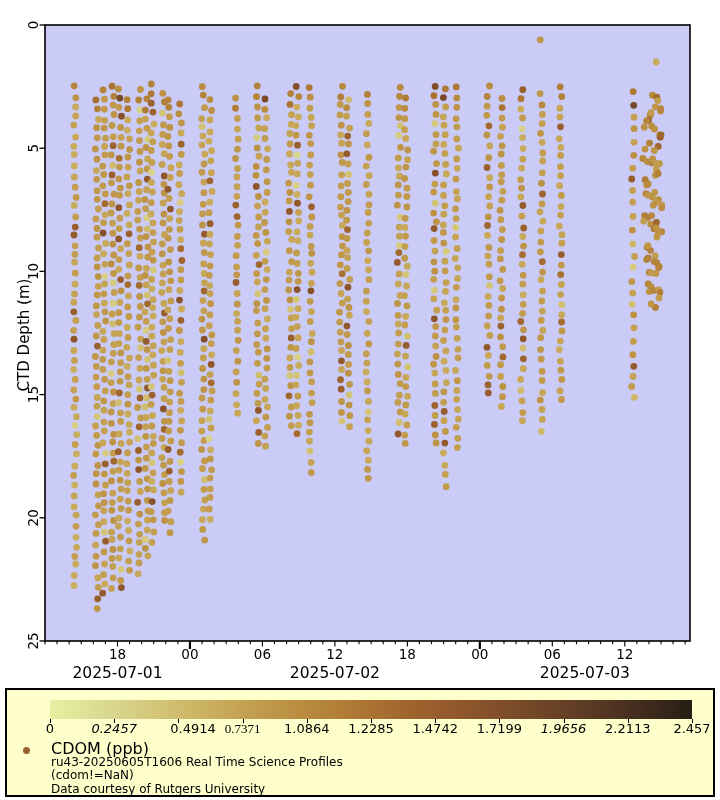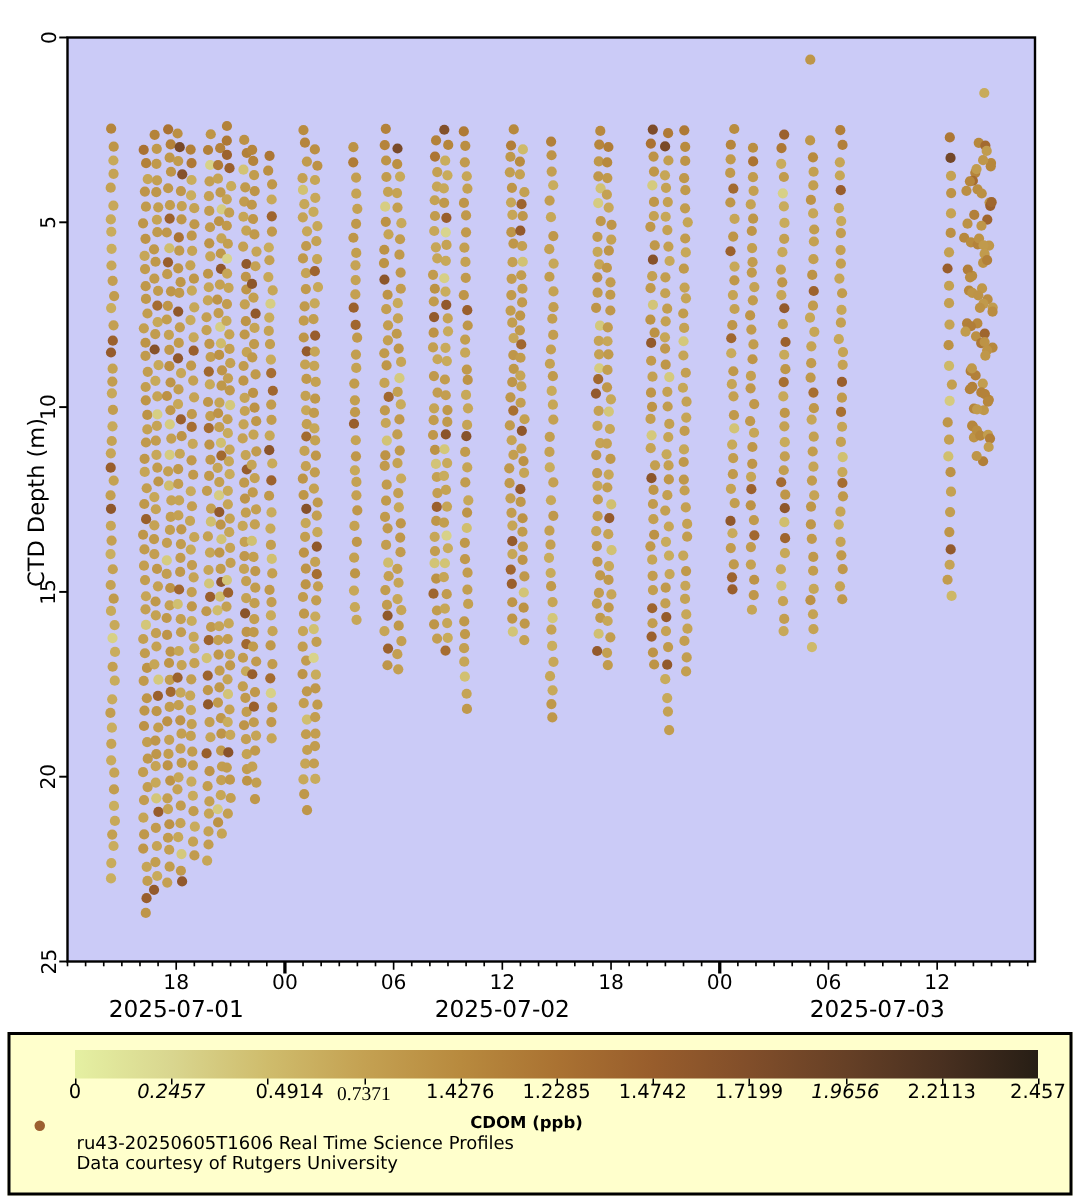--- a/index.html
+++ b/index.html
@@ -11,21 +11,21 @@
   .legend-box{position:absolute;left:5px;top:688px;width:710px;height:109px;
               background:#ffffcc;border:2px solid #000;box-sizing:border-box;}
   .colorbar{position:absolute;left:43px;top:10px;width:642px;height:19px;}
   .cb-tick{position:absolute;top:29px;width:1px;height:4px;background:#000;}
   .cb-label{position:absolute;top:31px;width:70px;margin-left:-35px;text-align:center;
             font-size:13px;color:#000;}
   .legend-entry{position:absolute;left:15px;top:49px;}
   .legend-dot{position:absolute;left:1px;top:8px;width:7px;height:7px;border-radius:50%;}
   .legend-text{position:absolute;left:29px;top:3px;width:600px;font-size:12px;
                line-height:13.5px;color:#000;white-space:nowrap;}
-  .legend-title{font-weight:bold;font-size:11px;text-align:center;}
+  .legend-title{font-weight:normal;font-size:16px;}
 </style>
 </head>
 <body>
 
 <div class="figure">
   <svg id="plot-svg" width="720" height="688" xmlns="http://www.w3.org/2000/svg">
       <rect x="45" y="25" width="645" height="616" fill="#cbcbf7"></rect>
       <g>
         <circle cx="74.1" cy="85.8" r="3.4" fill="rgb(181,133,59)"></circle>
         <circle cx="75.8" cy="97.8" r="3.4" fill="rgb(190,149,71)"></circle>
@@ -1577,36 +1577,37 @@
     <div id="cb-ticks">
         <div class="cb-tick" style="left: 43px;"></div>
         <div class="cb-label" style="left: 43px;">0</div>
         <div class="cb-tick" style="left: 107.2px;"></div>
         <div class="cb-label" style="left: 107.2px; font-style: italic;">0.2457</div>
         <div class="cb-tick" style="left: 171.4px;"></div>
         <div class="cb-label" style="left: 186px;">0.4914</div>
         <div class="cb-tick" style="left: 235.6px;"></div>
         <div class="cb-label" style="left: 235.6px; font-family: Liberation Serif, serif;">0.7371</div>
         <div class="cb-tick" style="left: 299.8px;"></div>
-        <div class="cb-label" style="left: 299.8px;">1.4276</div>
+        <div class="cb-label" style="left: 299.8px;">1.0864</div>
         <div class="cb-tick" style="left: 364px;"></div>
         <div class="cb-label" style="left: 364px;">1.2285</div>
         <div class="cb-tick" style="left: 428.2px;"></div>
         <div class="cb-label" style="left: 428.2px;">1.4742</div>
         <div class="cb-tick" style="left: 492.4px;"></div>
         <div class="cb-label" style="left: 492.4px;">1.7199</div>
         <div class="cb-tick" style="left: 556.6px;"></div>
         <div class="cb-label" style="left: 556.6px; font-style: italic;">1.9656</div>
         <div class="cb-tick" style="left: 620.8px;"></div>
         <div class="cb-label" style="left: 620.8px;">2.2113</div>
         <div class="cb-tick" style="left: 685px;"></div>
         <div class="cb-label" style="left: 685px;">2.457</div>
       </div>
     <div class="legend-entry">
       <span class="legend-dot" id="legend-dot" style="background: rgb(156, 96, 48);"></span>
       <div class="legend-text">
         <div class="legend-title">CDOM (ppb)</div>
         <div>ru43-20250605T1606 Real Time Science Profiles</div>
+        <div>(cdom!=NaN)</div>
         <div>Data courtesy of Rutgers University</div>
       </div>
     </div>
   </div>
 </div>
 
 </body></html>

